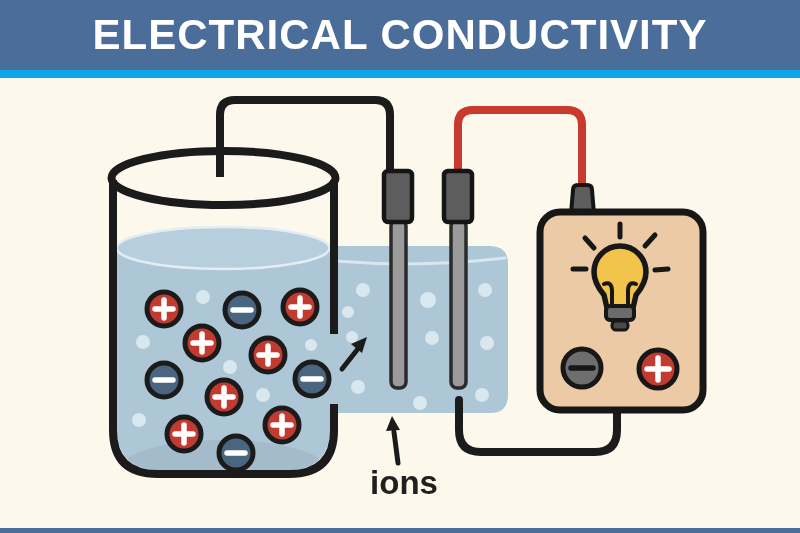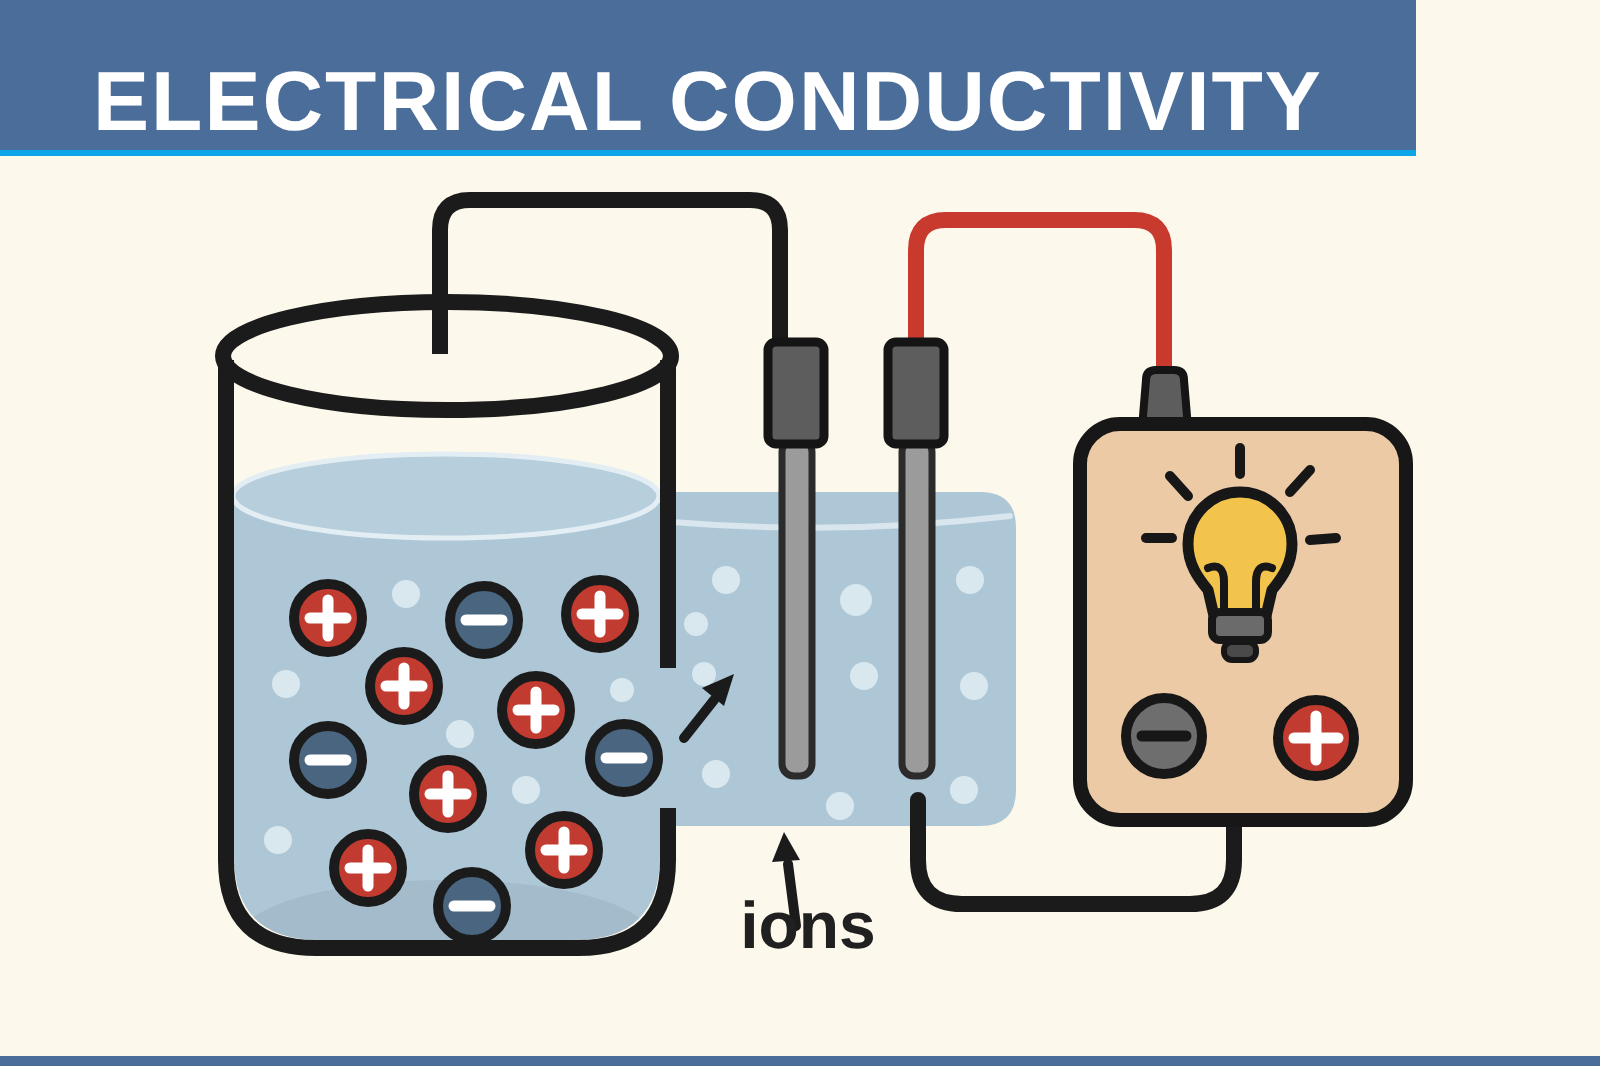--- a/index.html
+++ b/index.html
@@ -1,27 +1,27 @@
 <!DOCTYPE html>
 <html><head>
 <meta charset="utf-8">
 <style>
   html,body{margin:0;padding:0;}
   body{font-family:"Liberation Sans", sans-serif;}
   #stage{position:relative;width:800px;height:533px;background:#fcf8eb;overflow:hidden;}
   #diagram-svg{position:absolute;left:0;top:0;}
-  .banner{position:absolute;left:0;top:0;width:708px;height:78px;background:#4b6d99;
-          border-bottom:3px solid #0ea5e9;box-sizing:border-box;display:flex;
-          align-items:flex-end;justify-content:center;z-index:5;}
+  .banner{position:absolute;left:0;top:0;width:800px;height:78px;background:#4b6d99;
+          border-bottom:8px solid #0ea5e9;box-sizing:border-box;display:flex;
+          align-items:center;justify-content:center;z-index:5;}
   .banner h1{margin:0;color:#ffffff;font-size:42px;font-weight:bold;letter-spacing:1px;}
   .bottom-strip{position:absolute;left:0;bottom:0;width:800px;height:5px;background:#4b6d99;z-index:5;}
   .diagram-label{position:absolute;transform:translateX(-50%);color:#202020;
                  font-size:33px;font-weight:bold;z-index:4;white-space:nowrap;}
   #label-solution{left:235px;top:487px;}
-  #label-ions{left:404px;top:444px;}
+  #label-ions{left:404px;top:464px;}
 </style>
 </head>
 <body>
 
 <div id="stage">
 
   <div class="banner">
     <h1>ELECTRICAL CONDUCTIVITY</h1>
   </div>
 

